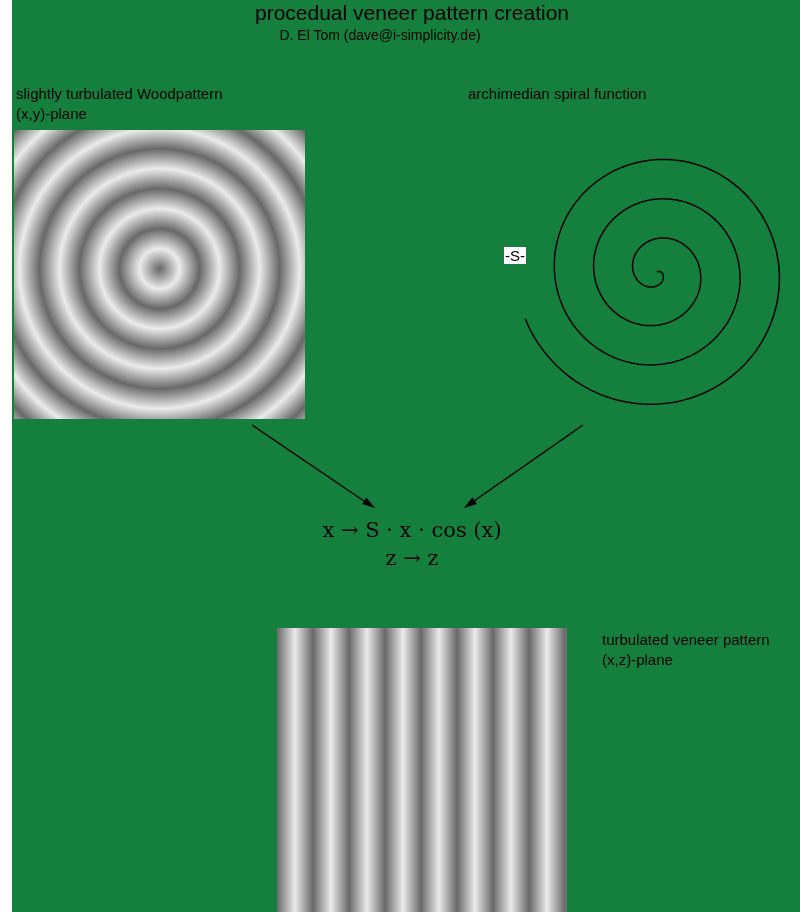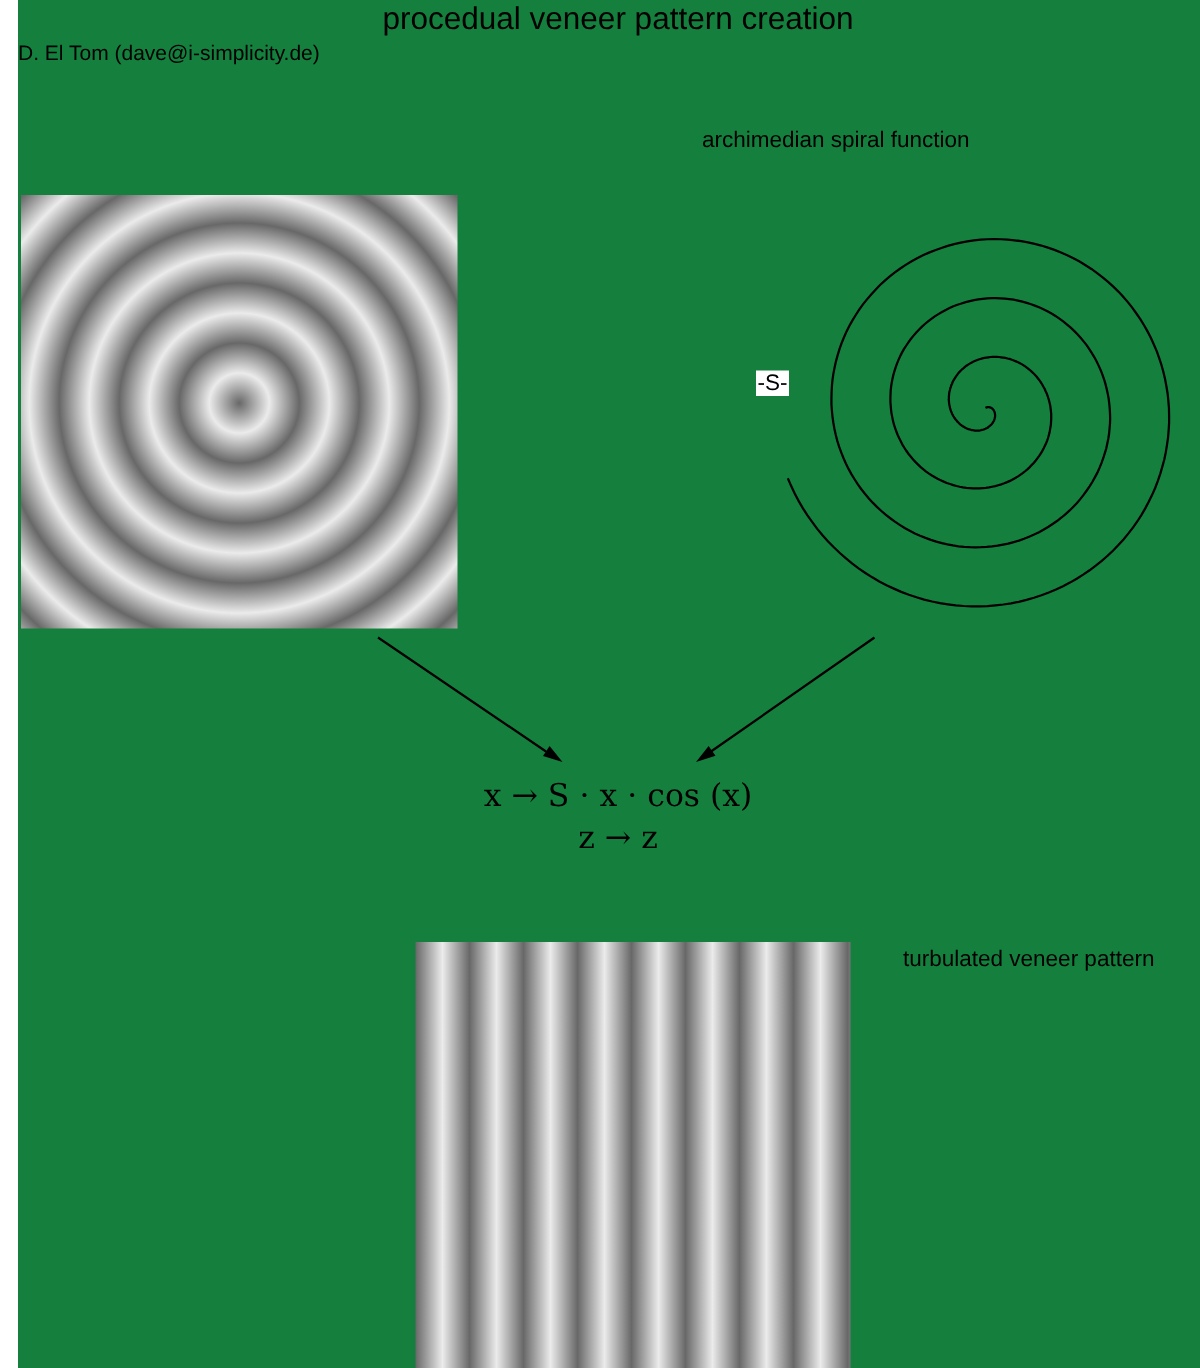--- a/index.html
+++ b/index.html
@@ -1,20 +1,20 @@
 <!DOCTYPE html>
 <html><head>
 <meta charset="utf-8">
 <style>
   html,body { margin:0; padding:0; background:#ffffff; }
   .page { position:relative; width:800px; height:912px; background:#15803d;
           font-family:"Liberation Sans",sans-serif; color:#000; overflow:hidden;margin-left:12px; }
 
   .title  { position:absolute; top:1px;  left:0; width:800px; text-align:center; font-size:21px; }
-  .author { position:absolute; top:27px; left:0; width:736px; text-align:left; font-size:14px; }
+  .author { position:absolute; top:27px; left:0; width:736px; text-align:center; font-size:14px; }
 
   .label { font-size:15px; line-height:20px; }
   .wood-label   { position:absolute; left:4px;   top:84px; }
   .spiral-label { position:absolute; left:456px; top:84px; width:320px; }
 
   .wood-pattern { position:absolute; left:2px; top:130px; width:291px; height:289px; background:#9a9a9a; }
 
   .spiral-svg { position:absolute; left:495px; top:127px; }
   .s-label { position:absolute; left:492px; top:247px; font-size:15px; background:#ffffff; padding:0 1px; }
 
@@ -28,20 +28,24 @@
   .result-label { position:absolute; left:590px; top:630px; }
 </style>
 </head>
 <body>
 
 <div class="page">
 
   <div class="title">procedual veneer pattern creation</div>
   <div class="author">D. El Tom (dave@i-simplicity.de)</div>
 
+  <div class="label wood-label">
+    <div>slightly turbulated Woodpattern</div>
+    <div>(x,y)-plane</div>
+  </div>
 
   <div class="label spiral-label">archimedian spiral function</div>
 
   <div class="wood-pattern" style="background: repeating-radial-gradient(circle at 50% 48%, rgb(104, 104, 104) 0px, rgb(235, 235, 235) 20px, rgb(104, 104, 104) 40px);"></div>
 
   <svg class="spiral-svg" width="310" height="295" viewBox="0 0 310 295">
     <path fill="none" stroke="#000000" stroke-width="1.5" d="M150.0,145.0L150.2,144.9L150.4,144.7L150.7,144.6L150.9,144.5L151.1,144.5L151.4,144.4L151.7,144.4L151.9,144.4L152.2,144.4L152.4,144.4L152.7,144.5L153.0,144.5L153.2,144.6L153.5,144.8L153.8,144.9L154.0,145.0L154.3,145.2L154.5,145.4L154.7,145.6L154.9,145.8L155.2,146.1L155.4,146.4L155.5,146.7L155.7,147.0L155.9,147.3L156.0,147.6L156.1,147.9L156.2,148.3L156.3,148.7L156.3,149.1L156.4,149.5L156.4,149.9L156.4,150.3L156.4,150.7L156.3,151.1L156.2,151.5L156.1,152.0L156.0,152.4L155.9,152.8L155.7,153.3L155.5,153.7L155.2,154.1L155.0,154.6L154.7,155.0L154.4,155.4L154.1,155.8L153.7,156.2L153.3,156.6L152.9,156.9L152.5,157.3L152.0,157.6L151.6,158.0L151.1,158.3L150.6,158.5L150.0,158.8L149.4,159.0L148.9,159.3L148.3,159.5L147.7,159.6L147.0,159.8L146.4,159.9L145.7,160.0L145.0,160.0L144.4,160.0L143.7,160.0L143.0,160.0L142.2,159.9L141.5,159.8L140.8,159.7L140.1,159.5L139.4,159.3L138.6,159.1L137.9,158.8L137.2,158.5L136.5,158.1L135.8,157.7L135.1,157.3L134.4,156.9L133.8,156.4L133.1,155.9L132.5,155.3L131.9,154.7L131.3,154.1L130.7,153.4L130.1,152.7L129.6,152.0L129.1,151.3L128.6,150.5L128.2,149.7L127.7,148.9L127.4,148.0L127.0,147.1L126.7,146.2L126.4,145.3L126.2,144.3L126.0,143.4L125.8,142.4L125.7,141.4L125.6,140.3L125.5,139.3L125.6,138.3L125.6,137.2L125.7,136.2L125.8,135.1L126.0,134.0L126.3,133.0L126.5,131.9L126.9,130.9L127.2,129.8L127.7,128.8L128.1,127.7L128.6,126.7L129.2,125.7L129.8,124.7L130.5,123.7L131.2,122.8L131.9,121.8L132.7,120.9L133.6,120.0L134.4,119.2L135.4,118.4L136.3,117.6L137.3,116.8L138.4,116.1L139.5,115.4L140.6,114.8L141.7,114.2L142.9,113.7L144.1,113.2L145.4,112.7L146.6,112.3L147.9,111.9L149.3,111.6L150.6,111.4L152.0,111.2L153.3,111.0L154.7,110.9L156.1,110.9L157.5,110.9L159.0,111.0L160.4,111.2L161.8,111.4L163.2,111.6L164.7,112.0L166.1,112.3L167.5,112.8L168.9,113.3L170.3,113.9L171.7,114.5L173.0,115.2L174.4,115.9L175.7,116.8L176.9,117.6L178.2,118.6L179.4,119.5L180.6,120.6L181.8,121.7L182.9,122.8L184.0,124.0L185.0,125.3L186.0,126.6L186.9,127.9L187.8,129.3L188.6,130.8L189.4,132.2L190.1,133.8L190.8,135.3L191.4,136.9L191.9,138.5L192.4,140.2L192.8,141.9L193.2,143.6L193.4,145.3L193.6,147.0L193.8,148.8L193.8,150.6L193.8,152.4L193.7,154.2L193.6,156.0L193.3,157.8L193.0,159.6L192.7,161.4L192.2,163.2L191.7,165.0L191.1,166.7L190.4,168.5L189.6,170.2L188.8,171.9L187.9,173.6L186.9,175.2L185.8,176.9L184.7,178.4L183.5,180.0L182.3,181.5L180.9,182.9L179.5,184.4L178.1,185.7L176.6,187.0L175.0,188.3L173.4,189.4L171.7,190.6L169.9,191.6L168.1,192.6L166.3,193.6L164.4,194.4L162.5,195.2L160.5,195.9L158.5,196.5L156.5,197.1L154.4,197.5L152.3,197.9L150.2,198.2L148.1,198.4L145.9,198.6L143.8,198.6L141.6,198.6L139.4,198.4L137.2,198.2L135.0,197.9L132.8,197.5L130.7,197.0L128.5,196.4L126.4,195.7L124.2,195.0L122.1,194.1L120.1,193.2L118.0,192.2L116.0,191.0L114.0,189.8L112.1,188.6L110.2,187.2L108.4,185.7L106.6,184.2L104.9,182.6L103.2,180.9L101.6,179.2L100.1,177.3L98.6,175.5L97.2,173.5L95.9,171.5L94.6,169.4L93.5,167.2L92.4,165.0L91.4,162.8L90.5,160.5L89.7,158.2L88.9,155.8L88.3,153.4L87.8,150.9L87.3,148.4L87.0,145.9L86.8,143.4L86.6,140.9L86.6,138.3L86.7,135.7L86.8,133.2L87.1,130.6L87.5,128.0L88.0,125.5L88.6,122.9L89.3,120.4L90.1,117.9L91.0,115.4L92.0,112.9L93.1,110.5L94.3,108.1L95.6,105.8L97.1,103.5L98.6,101.2L100.2,99.0L101.9,96.9L103.7,94.8L105.6,92.8L107.5,90.9L109.6,89.0L111.7,87.3L113.9,85.6L116.2,83.9L118.6,82.4L121.0,81.0L123.5,79.6L126.0,78.4L128.6,77.2L131.3,76.2L134.0,75.3L136.8,74.4L139.5,73.7L142.4,73.1L145.2,72.6L148.1,72.2L151.1,71.9L154.0,71.8L156.9,71.8L159.9,71.9L162.9,72.1L165.8,72.4L168.8,72.8L171.7,73.4L174.6,74.1L177.5,74.9L180.4,75.8L183.3,76.9L186.1,78.0L188.9,79.3L191.6,80.7L194.3,82.2L196.9,83.8L199.5,85.6L202.0,87.4L204.4,89.4L206.8,91.4L209.1,93.6L211.3,95.8L213.4,98.2L215.4,100.6L217.4,103.1L219.2,105.7L220.9,108.4L222.6,111.2L224.1,114.0L225.5,116.9L226.8,119.8L228.0,122.9L229.1,126.0L230.0,129.1L230.8,132.3L231.5,135.5L232.1,138.7L232.5,142.0L232.8,145.3L233.0,148.6L233.1,152.0L233.0,155.3L232.7,158.7L232.4,162.0L231.9,165.3L231.2,168.7L230.5,172.0L229.5,175.3L228.5,178.5L227.3,181.7L226.0,184.9L224.6,188.1L223.0,191.1L221.3,194.2L219.5,197.1L217.5,200.0L215.5,202.8L213.3,205.6L211.0,208.3L208.6,210.8L206.1,213.3L203.4,215.7L200.7,218.0L197.9,220.2L195.0,222.2L192.0,224.2L188.9,226.0L185.7,227.8L182.4,229.4L179.1,230.8L175.7,232.2L172.3,233.4L168.8,234.4L165.2,235.4L161.7,236.1L158.0,236.8L154.4,237.3L150.7,237.6L147.0,237.8L143.2,237.9L139.5,237.8L135.7,237.6L132.0,237.2L128.3,236.6L124.6,235.9L120.9,235.1L117.2,234.1L113.6,232.9L110.0,231.6L106.4,230.2L102.9,228.6L99.5,226.8L96.1,225.0L92.8,222.9L89.6,220.8L86.5,218.5L83.4,216.1L80.4,213.5L77.6,210.9L74.8,208.1L72.1,205.2L69.6,202.2L67.1,199.0L64.8,195.8L62.7,192.5L60.6,189.1L58.7,185.6L56.9,182.0L55.3,178.3L53.8,174.6L52.4,170.7L51.2,166.9L50.2,163.0L49.3,159.0L48.6,155.0L48.0,150.9L47.6,146.8L47.3,142.7L47.3,138.6L47.4,134.5L47.6,130.4L48.0,126.2L48.6,122.1L49.4,118.0L50.3,113.9L51.4,109.9L52.6,105.9L54.0,101.9L55.6,98.0L57.3,94.1L59.2,90.3L61.3,86.6L63.5,83.0L65.8,79.4L68.3,75.9L71.0,72.6L73.8,69.3L76.7,66.1L79.7,63.0L82.9,60.1L86.2,57.3L89.6,54.6L93.2,52.0L96.8,49.6L100.5,47.3L104.4,45.2L108.3,43.2L112.3,41.4L116.4,39.8L120.6,38.3L124.8,36.9L129.1,35.8L133.5,34.8L137.9,33.9L142.3,33.3L146.8,32.8L151.3,32.5L155.8,32.4L160.3,32.5L164.8,32.7L169.3,33.2L173.8,33.8L178.3,34.6L182.8,35.6L187.2,36.7L191.6,38.1L196.0,39.6L200.3,41.3L204.5,43.2L208.6,45.2L212.7,47.4L216.7,49.8L220.6,52.3L224.4,55.1L228.1,57.9L231.7,60.9L235.2,64.1L238.6,67.4L241.8,70.8L244.9,74.4L247.8,78.1L250.6,82.0L253.3,85.9L255.8,90.0L258.1,94.1L260.3,98.4L262.3,102.8L264.2,107.2L265.8,111.7L267.3,116.3L268.6,121.0L269.7,125.7L270.6,130.5L271.4,135.3L271.9,140.2L272.3,145.1L272.4,150.0L272.4,154.9L272.1,159.8L271.7,164.7L271.0,169.6L270.2,174.5L269.2,179.3L267.9,184.1L266.5,188.9L264.9,193.6L263.1,198.3L261.1,202.9L258.9,207.4L256.5,211.9L254.0,216.2L251.3,220.5L248.4,224.6L245.3,228.6L242.0,232.6L238.6,236.4L235.1,240.0L231.4,243.5L227.5,246.9L223.5,250.1L219.4,253.2L215.1,256.1L210.8,258.8L206.3,261.4L201.7,263.8L197.0,266.0L192.2,268.0L187.3,269.8L182.3,271.5L177.3,272.9L172.2,274.2L167.1,275.2L161.9,276.0L156.6,276.6L151.4,277.1L146.1,277.3L140.8,277.2L135.5,277.0L130.2,276.6L124.9,275.9L119.6,275.1L114.4,274.0L109.1,272.7L104.0,271.2L98.9,269.5L93.8,267.6L88.9,265.4L84.0,263.1L79.2,260.6L74.5,257.9L69.9,255.0L65.4,251.9L61.0,248.6L56.8,245.1L52.7,241.5L48.7,237.7L44.9,233.8L41.2,229.6L37.7,225.4L34.4,220.9L31.2,216.4L28.2,211.7L25.4,206.9L22.8,202.0L20.4,196.9L18.2,191.8"></path>
   </svg>
 
   <div class="s-label">-S-</div>
@@ -59,15 +63,16 @@
 
   <div class="formulas">
     <div>x → S · x · cos (x)</div>
     <div>z → z</div>
   </div>
 
   <div class="stripe-pattern" style="background: repeating-linear-gradient(90deg, rgb(104, 104, 104) 0px, rgb(235, 235, 235) 18px, rgb(104, 104, 104) 36px);"></div>
 
   <div class="label result-label">
     <div>turbulated veneer pattern</div>
+    <div>(x,z)-plane</div>
   </div>
 
 </div>
 
 </body></html>

